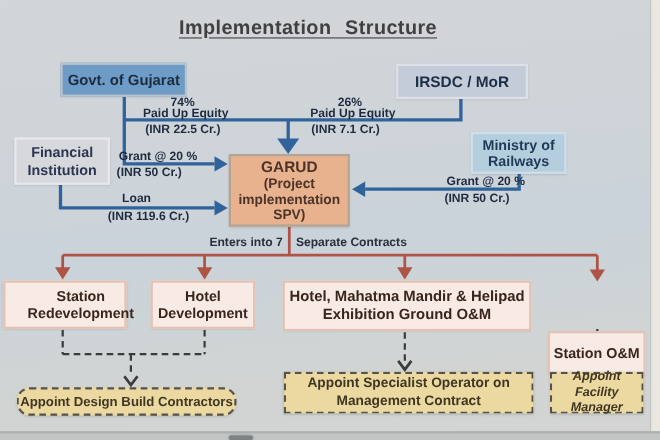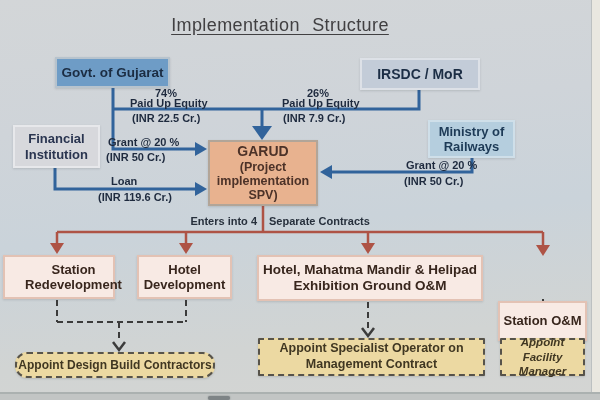--- a/index.html
+++ b/index.html
@@ -8,21 +8,21 @@
     width:600px;height:400px;
     overflow:hidden;
     font-family:"Liberation Sans",sans-serif;
     background:linear-gradient(175deg,#d3d6d8 0%,#cfd4d9 30%,#cad3da 55%,#d1d4d3 82%,#d4d5d3 100%);
   }
   .abs{position:absolute;}
   
   #title{
     left:110px;top:15px;width:340px;
     text-align:center;
-    font-size:18px;font-weight:normal;color:#414042;
+    font-size:18px;font-weight:bold;color:#414042;
     letter-spacing:.4px;word-spacing:7px;
     text-decoration:underline;
     text-underline-offset:3px;
   }
   
   .node{
     display:flex;align-items:center;justify-content:center;
     text-align:center;font-weight:bold;line-height:1.18;
     box-sizing:border-box;
     box-shadow:0 1px 2px rgba(60,65,70,.18);
@@ -121,28 +121,28 @@
   <div class="abs node" id="box-garud">
     <div id="garud-name">GARUD</div>
     <div id="garud-sub">(Project implementation SPV)</div>
   </div>
 
   <div class="lbl" id="lbl-eq74-pct">74%</div>
   <div class="lbl" id="lbl-eq74-desc">Paid Up Equity</div>
   <div class="lbl" id="lbl-eq74-amt">(INR 22.5 Cr.)</div>
   <div class="lbl" id="lbl-eq26-pct">26%</div>
   <div class="lbl" id="lbl-eq26-desc">Paid Up Equity</div>
-  <div class="lbl" id="lbl-eq26-amt">(INR 7.9 Cr.)</div>
+  <div class="lbl" id="lbl-eq26-amt">(INR 7.1 Cr.)</div>
   <div class="lbl" id="lbl-grantL-desc">Grant @ 20 %</div>
   <div class="lbl" id="lbl-grantL-amt">(INR 50 Cr.)</div>
   <div class="lbl" id="lbl-loan-desc">Loan</div>
   <div class="lbl" id="lbl-loan-amt">(INR 119.6 Cr.)</div>
   <div class="lbl" id="lbl-grantR-desc">Grant @ 20 %</div>
   <div class="lbl" id="lbl-grantR-amt">(INR 50 Cr.)</div>
-  <div class="lbl" id="lbl-contracts-left">Enters into 4</div>
+  <div class="lbl" id="lbl-contracts-left">Enters into 7</div>
   <div class="lbl" id="lbl-contracts-right">Separate Contracts</div>
 
   <div class="abs node contract" id="box-station-redev">Station Redevelopment</div>
   <div class="abs node contract" id="box-hotel-dev">Hotel Development</div>
   <div class="abs node contract" id="box-hotel-mm">Hotel, Mahatma Mandir &amp; Helipad Exhibition Ground O&amp;M</div>
   <div class="abs node contract" id="box-station-om">Station O&amp;M</div>
 
   <div class="abs node appoint" id="box-design-build">Appoint Design Build Contractors</div>
   <div class="abs node appoint" id="box-specialist">Appoint Specialist Operator on Management Contract</div>
   <div class="abs node appoint" id="box-facility">Appoint Facility Manager</div>

